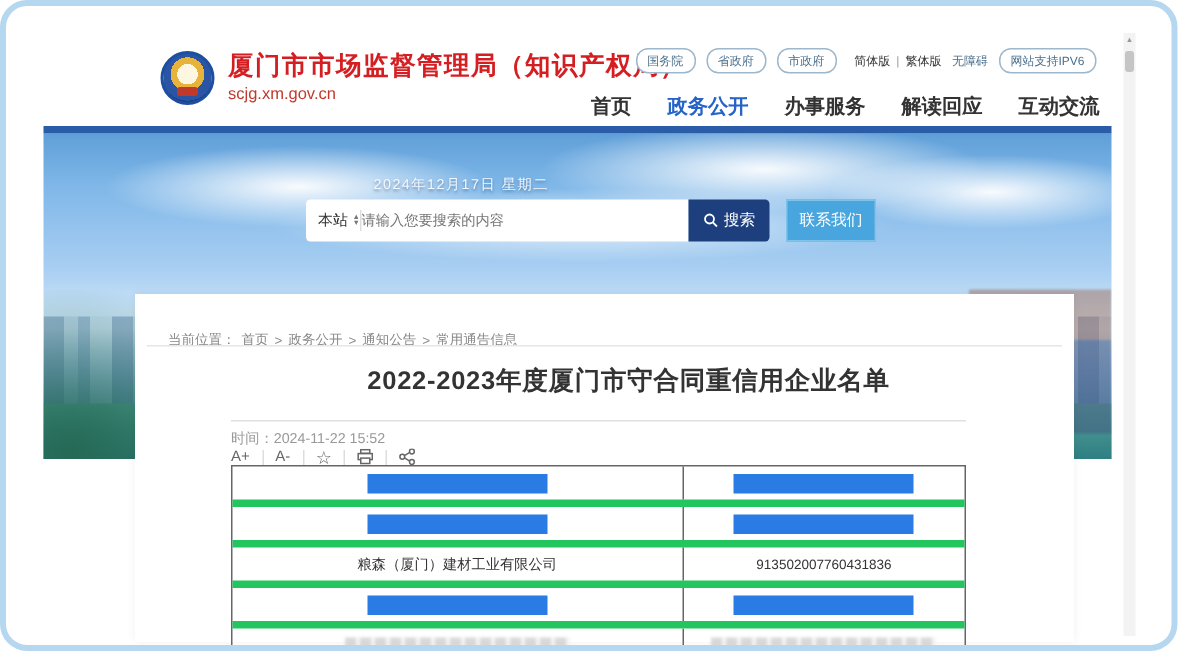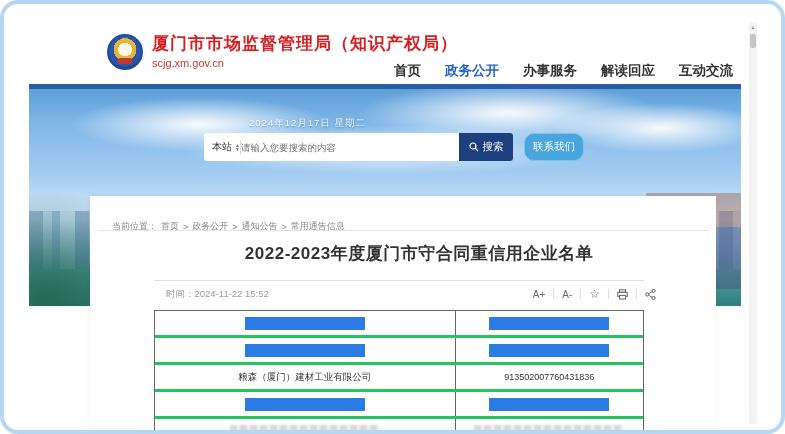--- a/index.html
+++ b/index.html
@@ -33,39 +33,39 @@
   .right-city { position:absolute; right:0; bottom:8%; width:95px; height:44%; opacity:.85;
     background:linear-gradient(180deg, rgba(156,96,72,.5) 0 35%, rgba(70,90,130,.65) 35% 100%); filter:blur(.6px); }
   .banner-date { position:absolute; left:0; right:155px; top:28px; text-align:center; color:#f2f8ff; font-size:9.5px; letter-spacing:1px; text-shadow:0 1px 2px rgba(30,70,120,.5); }
   .search-row { position:absolute; left:175px; top:44px; height:28px; display:flex; align-items:stretch; }
   .search-box { width:255px; background:#fff; border-radius:3px 0 0 3px; display:flex; align-items:center; padding:0 8px; gap:0; }
   .scope { font-size:10px; color:#333; display:flex; align-items:center; gap:3px; cursor:pointer; }
   .caret { display:flex; flex-direction:column; font-size:5px; line-height:4px; color:#777; }
   .vline { width:1px; height:14px; background:#ddd; }
   .search-input { border:0; outline:0; flex:1; font-size:9.5px; color:#aaa; background:transparent; font-family:inherit; }
   .search-btn { width:54px; background:#1e3f7e; color:#fff; font-size:10.5px; border:0; border-radius:0 3px 3px 0; display:flex; align-items:center; justify-content:center; gap:4px; cursor:pointer; font-family:inherit; }
-  .contact-btn { position:absolute; left:495px; top:44px; width:60px; height:28px; background:#49a5de; border:1px solid #7ec3ea; color:#fff; font-size:10.5px; border-radius:10px; cursor:pointer; font-family:inherit; }
+  .contact-btn { position:absolute; left:495px; top:44px; width:60px; height:28px; background:#49a5de; border:1px solid #7ec3ea; color:#fff; font-size:10.5px; border-radius:0; cursor:pointer; font-family:inherit; }
 
   
   .card { position:absolute; left:86px; top:192px; width:626px; height:232px; background:#fff; z-index:2; box-shadow:0 0 6px rgba(0,0,0,.06); }
   .breadcrumb { position:absolute; left:22px; top:24px; font-size:9px; color:#888; display:flex; gap:4px; align-items:center;text-align:center; }
   .breadcrumb .crumb { cursor:pointer; }
   .divider1 { position:absolute; left:8px; right:8px; top:34px; height:1px; background:#e6e6e6; }
   .article-title { position:absolute; left:0; right:0; top:46px; text-align:center; font-size:17px; font-weight:bold; color:#333; letter-spacing:.5px;margin-left:32px; }
   .divider2 { position:absolute; left:64px; width:490px; top:84px; height:1px; background:#e0e0e0; }
-  .meta-row { position:absolute; left:76px; width:490px; top:90px; height:16px; display:flex; justify-content:space-between; align-items:center; }
+  .meta-row { position:absolute; left:64px; width:490px; top:90px; height:16px; display:flex; justify-content:space-between; align-items:flex-start;flex-direction:column; }
   .meta-time { font-size:9.5px; color:#999; }
   .tools { display:flex; align-items:center; gap:8px; color:#666; font-size:10px; }
   .tool { cursor:pointer; display:flex; align-items:center; }
   .tsep { width:1px; height:10px; background:#ddd; }
   .star { font-size:12px; line-height:10px; }
 
   
   .ctable { position:absolute; left:64px; top:114px; width:490px; border:1px solid #666; border-bottom:0; }
-  .trow { display:flex; border-bottom:3px solid #22c55e; height:27px; }
+  .trow { display:flex; border-bottom:5px solid #22c55e; height:27px; }
   .tcell { display:flex; align-items:center; justify-content:center; font-size:9.5px; color:#333; }
   .tcell:first-child { width:61.6%; border-right:1px solid #666; }
   .tcell:last-child { width:38.4%; font-size:9px;text-align:center; }
   .redact { width:120px; height:13px; background:var(--redact,#2b7be4); }
   .trow.cutoff { height:14px; border-bottom:0; overflow:hidden; }
   .smudge { width:150px; height:8px; margin-top:6px; background:repeating-linear-gradient(90deg,#c9c9c9 0 7px, #efefef 7px 10px); filter:blur(1.2px); opacity:.7; }
 
   
   .scrollbar { position:absolute; left:745px; top:18px; width:8px; height:402px; background:#f3f3f3; z-index:5; }
   .scroll-arrow { position:absolute; left:0; top:2px; width:8px; text-align:center; font-size:5px; color:#999; }
@@ -113,20 +113,32 @@
 
   <div class="site-header">
     <div class="logo-wrap">
       <div class="emblem"></div>
       <div>
         <div class="logo-text-main">厦门市市场监督管理局（知识产权局）</div>
         <div class="logo-text-domain">scjg.xm.gov.cn</div>
       </div>
     </div>
 
+    <div class="top-links">
+      <span class="pill">国务院</span>
+      <span class="pill">省政府</span>
+      <span class="pill">市政府</span>
+      <span class="lang-links">
+        <span>简体版</span>
+        <span class="lang-sep">|</span>
+        <span>繁体版</span>
+      </span>
+      <span>无障碍</span>
+      <span class="pill">网站支持IPV6</span>
+    </div>
 
     <div class="main-nav">
       <span class="nav-item">首页</span>
       <span class="nav-item active">政务公开</span>
       <span class="nav-item">办事服务</span>
       <span class="nav-item">解读回应</span>
       <span class="nav-item">互动交流</span>
     </div>
   </div>
 

